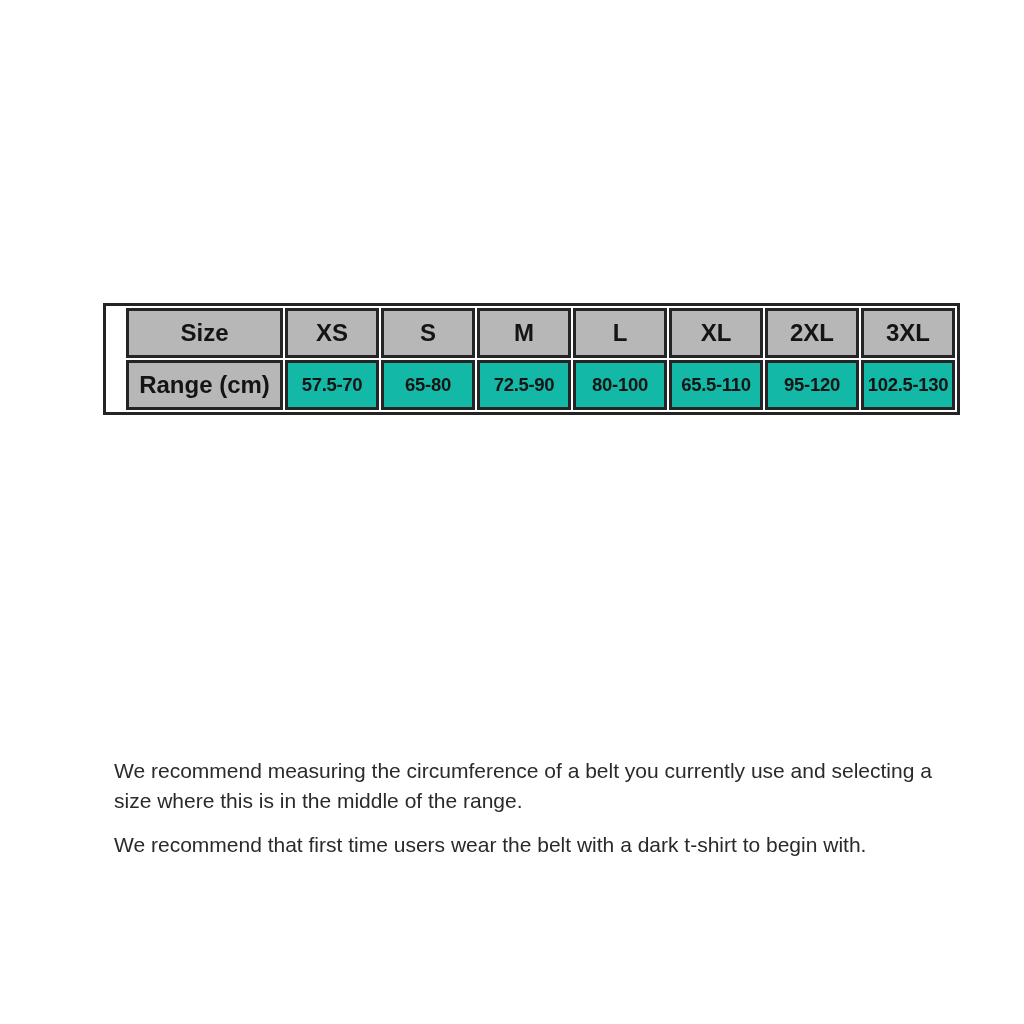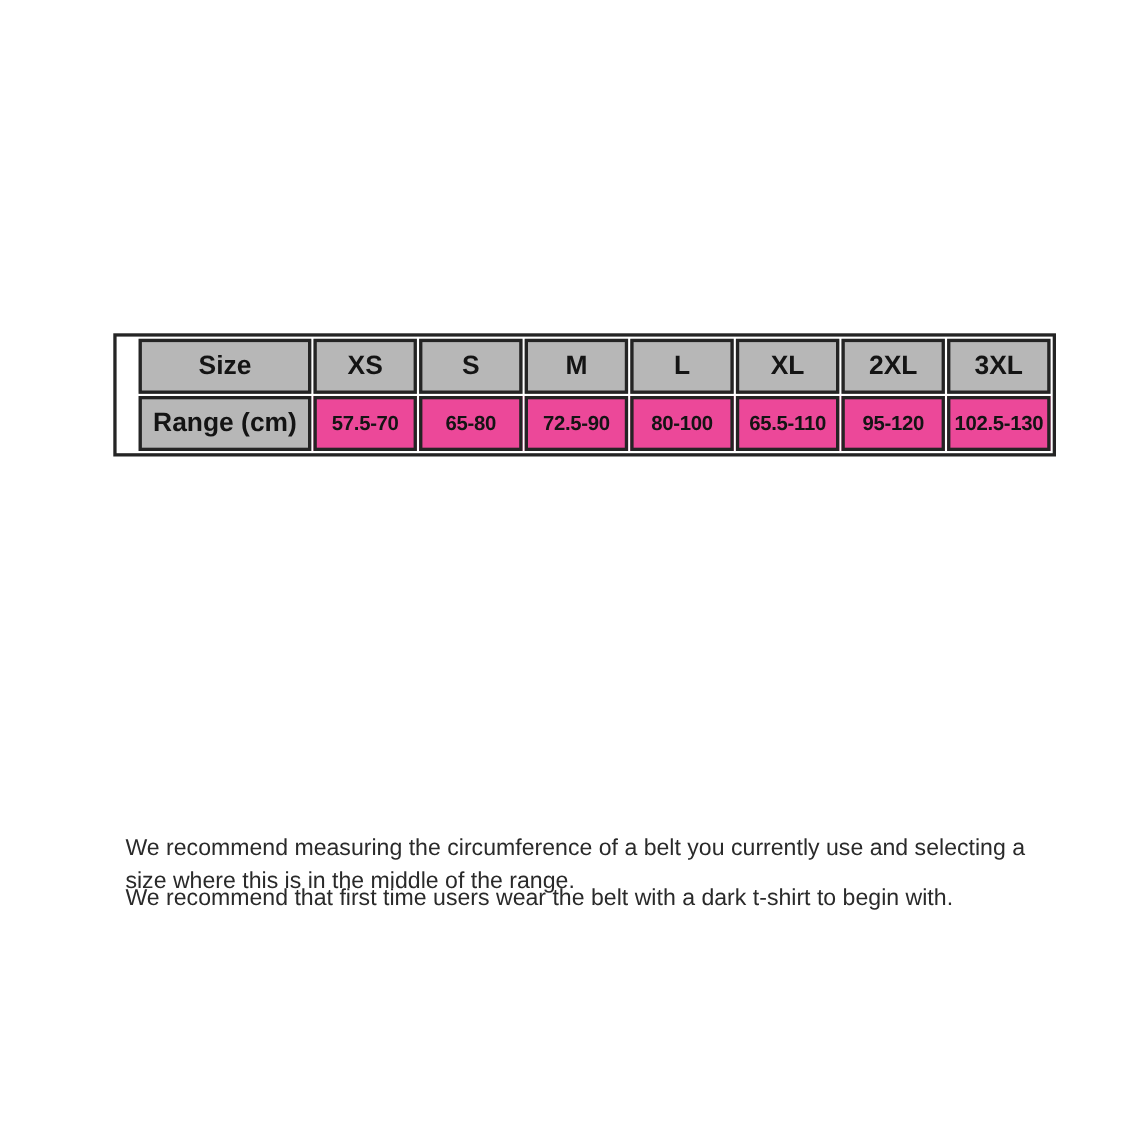--- a/index.html
+++ b/index.html
@@ -64,21 +64,21 @@
     background: #b7b7b7;
     font-size: 24px;
     color: #141414;
   }
   .size-table td.row-label {
     background: #b7b7b7;
     font-size: 24px;
     color: #141414;
   }
   .size-table td.val {
-    background: #ec4899;
+    background: #14b8a6;
     font-size: 18.5px;
     color: #141414;
     letter-spacing: -0.3px;
   }
   
   .how-to {
     position: absolute;
     top: 536px;
     left: 103px;
     width: 818px;
@@ -98,21 +98,21 @@
     left: 102px;
     width: 820px;
     margin: 12px;
     font-size: 21px;
     line-height: 1.45;
     font-weight: 400;
     color: #2a2a2a;
     text-align: left;
   }
   .note-1 { top: 744px; }
-  .note-2 { top: 790px; }
+  .note-2 { top: 818px; }
 </style>
 </head>
 <body>
 
 <div class="page">
 
 
   <table class="size-table">
     <colgroup>
       <col style="width: 157px;">

